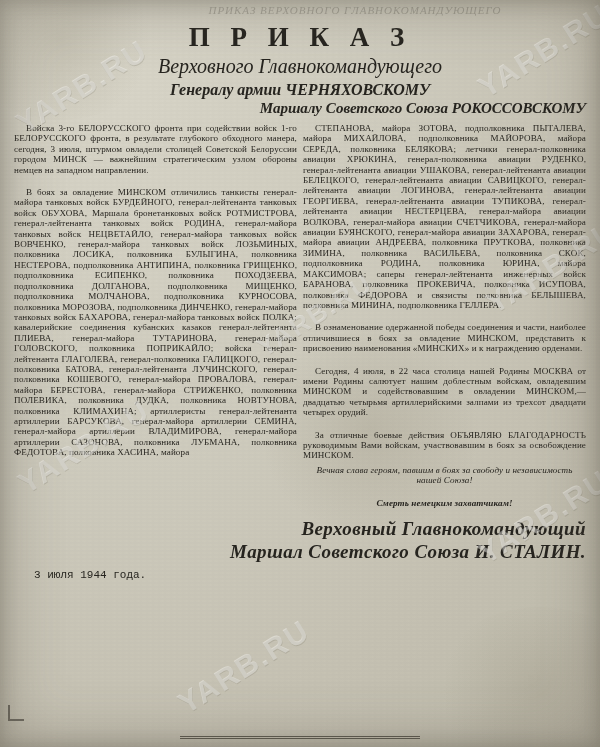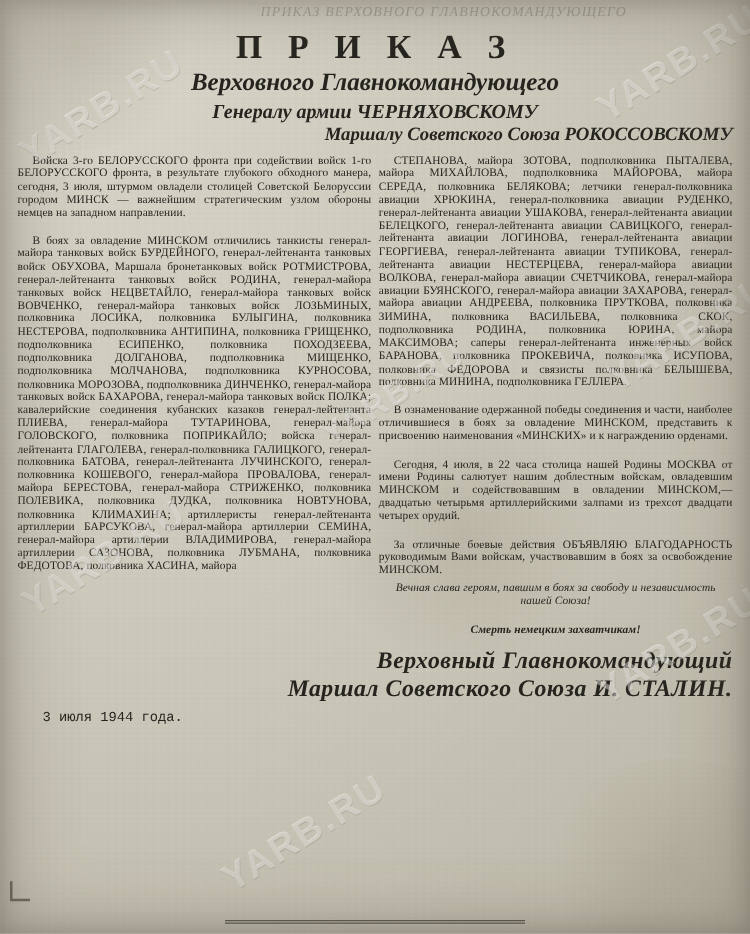--- a/index.html
+++ b/index.html
@@ -79,21 +79,21 @@
     text-align: center;
     font-weight: bold;
     font-size: 27px;
     letter-spacing: 7px;
     margin: 16px 0 2px 0;
     font-family: "Liberation Serif", serif;
   }
   .subtitle1 {
     text-align: center;
     font-style: italic;
-    font-weight: bold;
+    font-weight: normal;
     font-size: 20px;
     margin: 2px 0 2px 0;
   }
   .subtitle2 {
     text-align: center;
     font-style: italic;
     font-weight: bold;
     font-size: 16px;
     margin: 3px 0 1px 0;
   }

